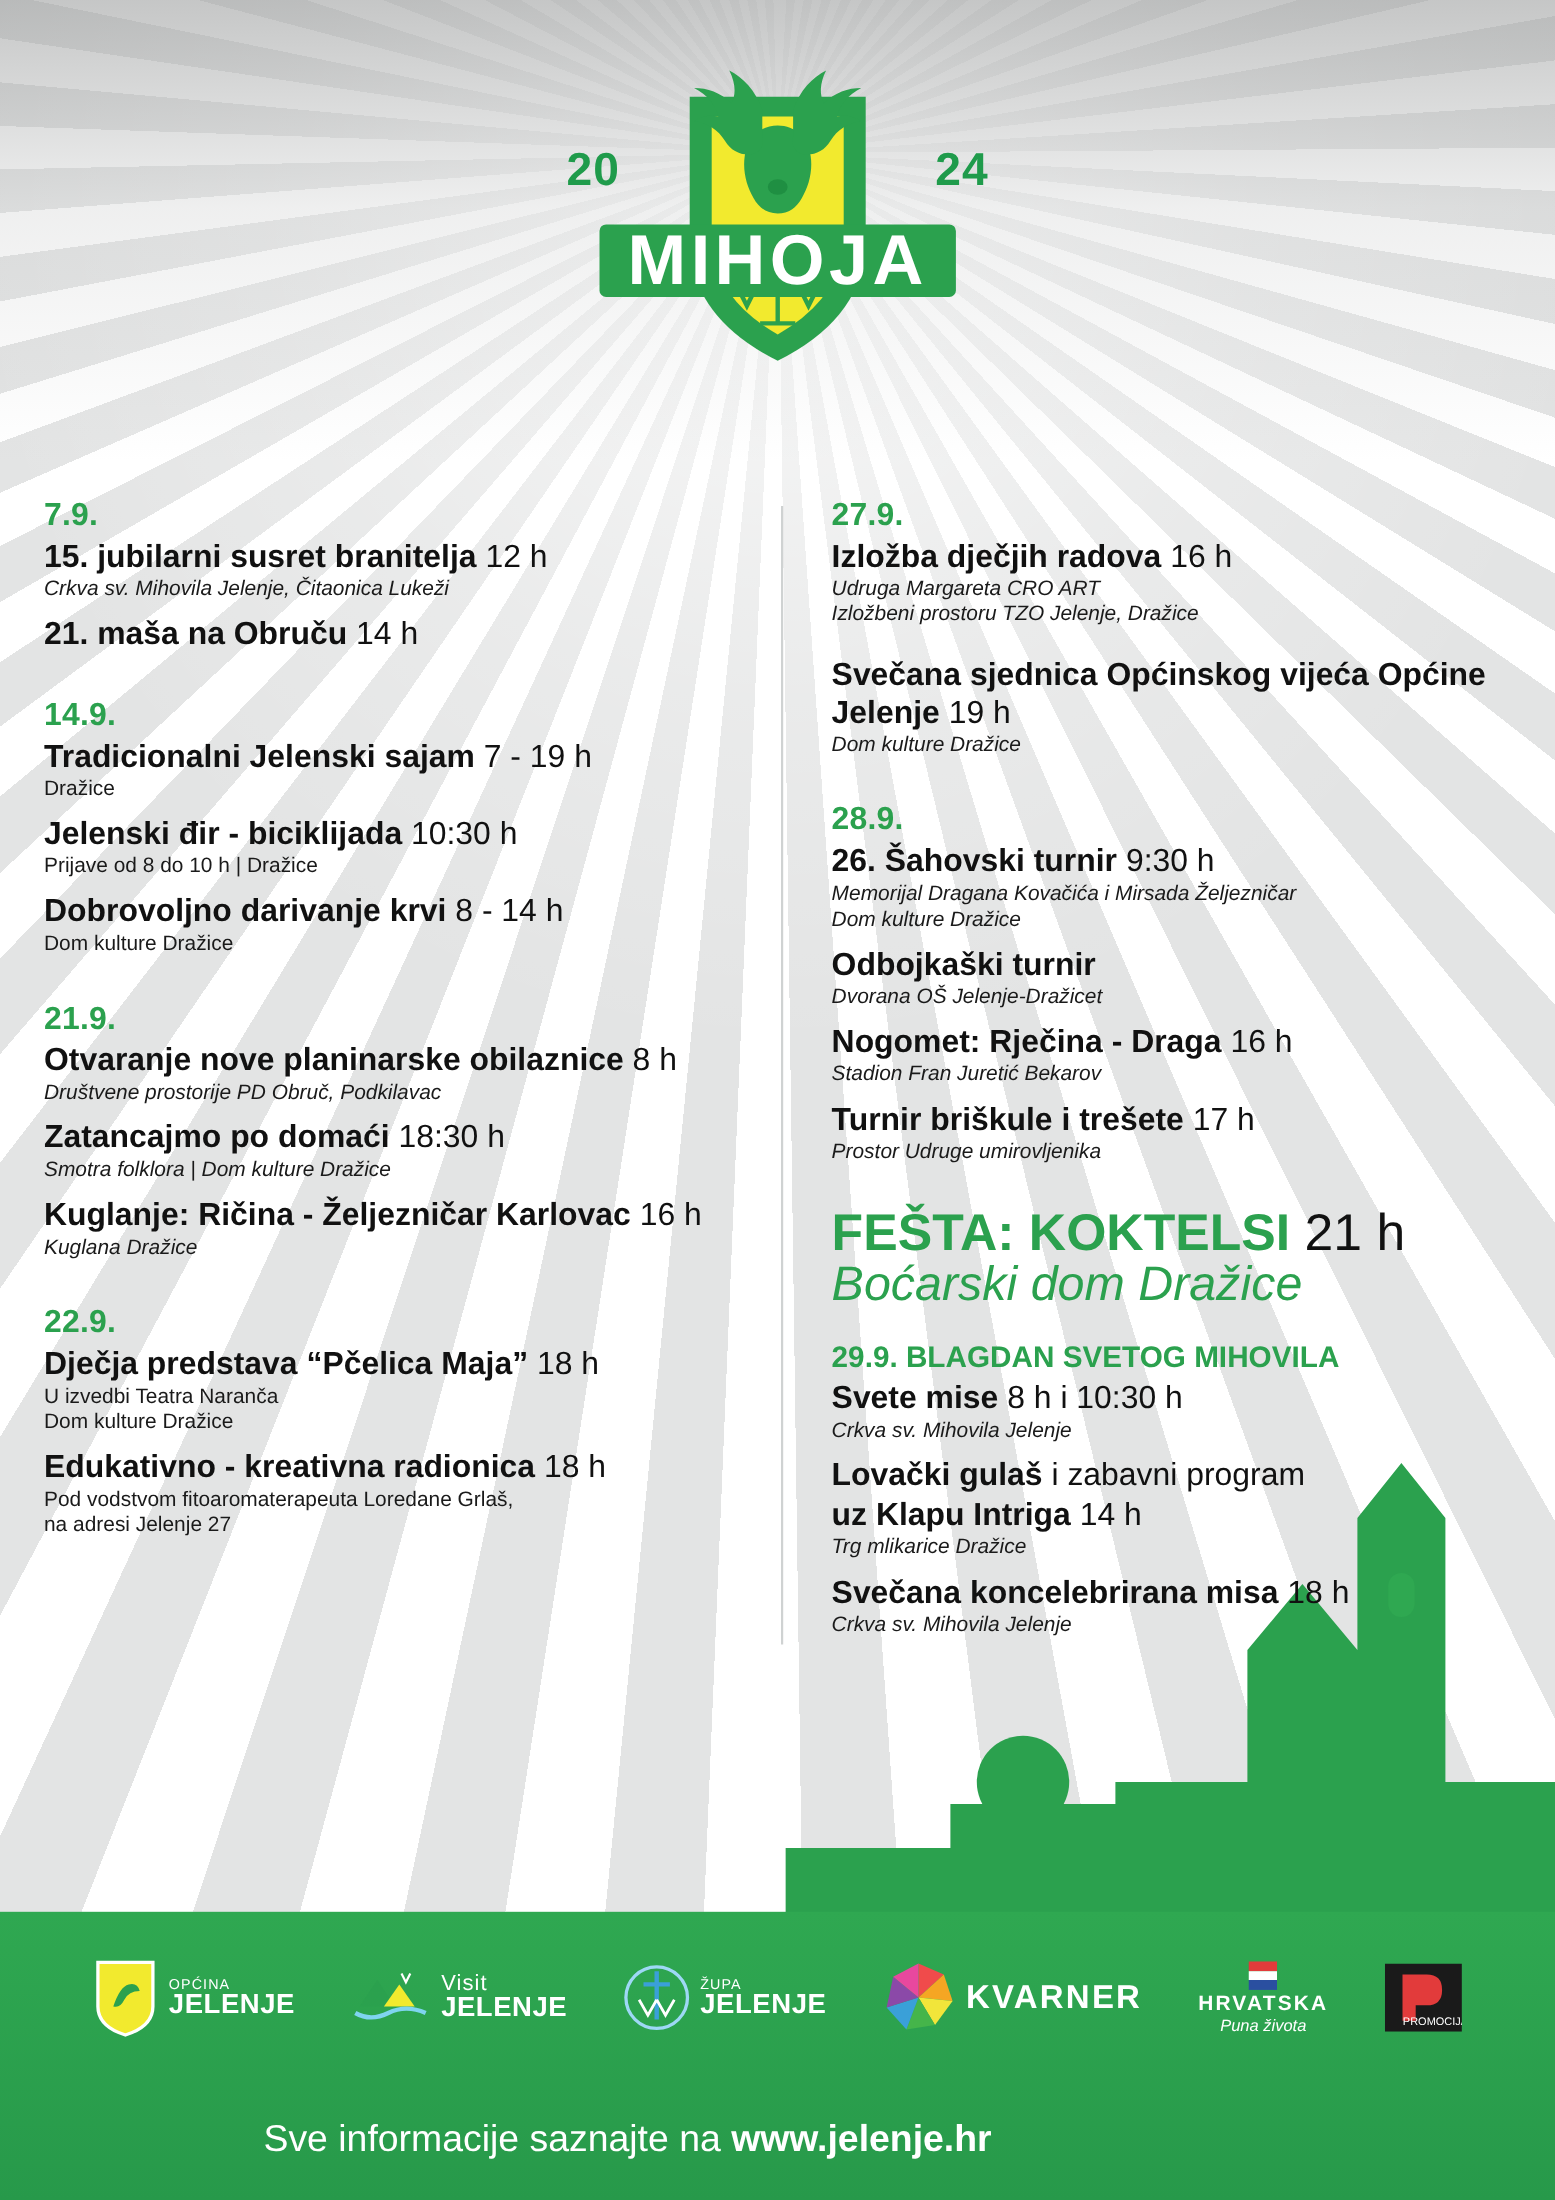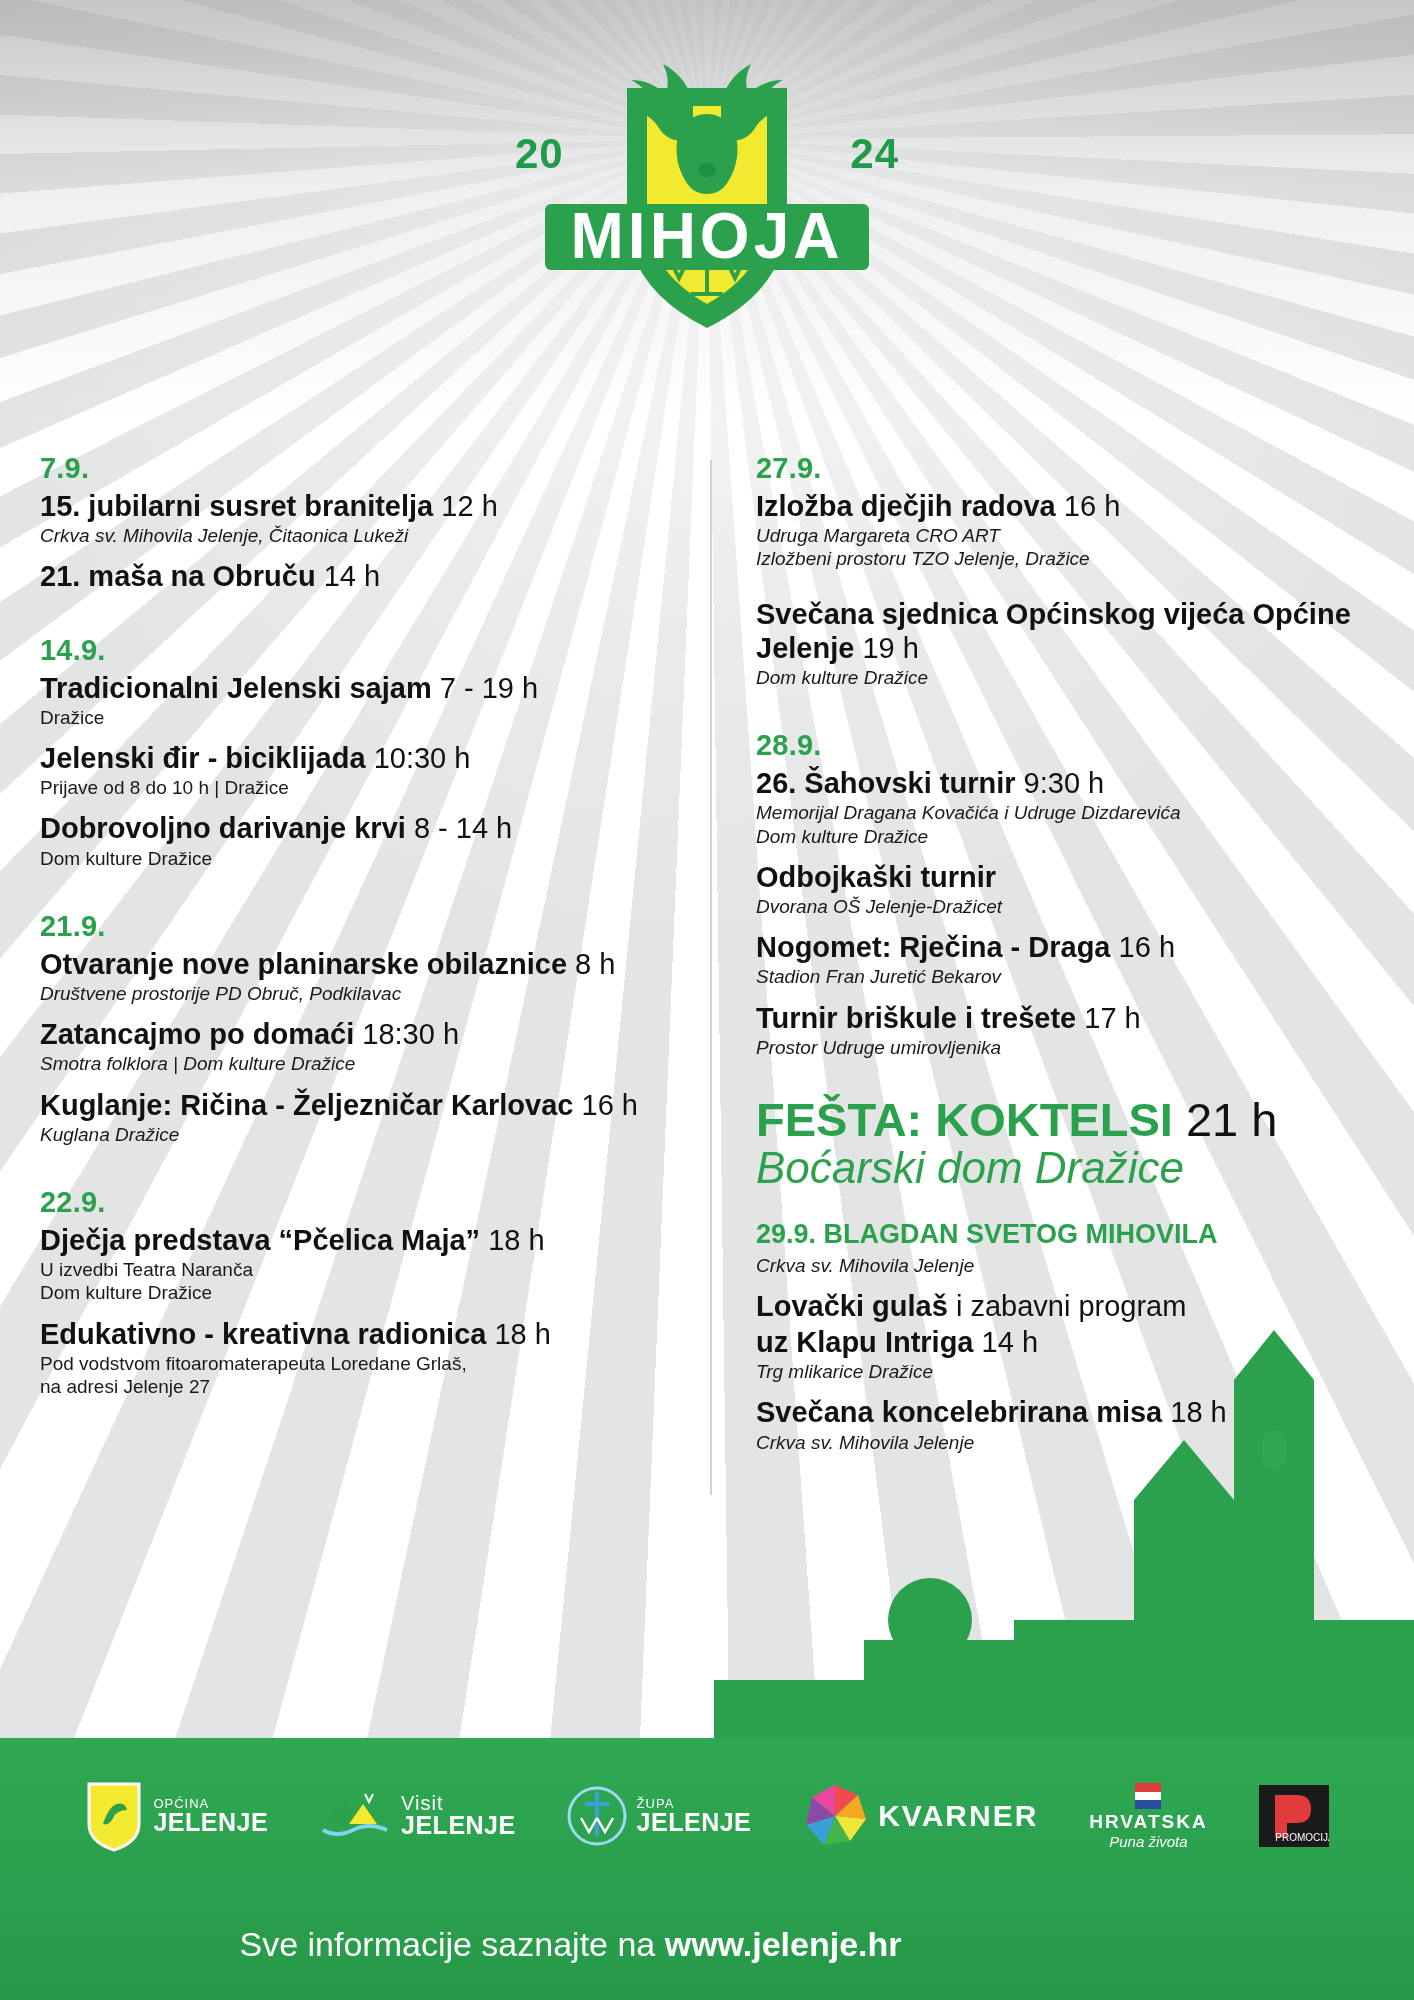--- a/index.html
+++ b/index.html
@@ -393,21 +393,21 @@
         </div>
         <div class="ev-sub">Dom kulture Dražice</div>
       </div>
 
       <div class="date block-sep">28.9.</div>
       <div class="ev">
         <div class="ev-title">
           <span class="b">26. Šahovski turnir</span>
           <span>9:30 h</span>
         </div>
-        <div class="ev-sub" style="white-space:pre-line">Memorijal Dragana Kovačića i Udruge Dizdarevića
+        <div class="ev-sub" style="white-space:pre-line">Memorijal Dragana Kovačića i Mirsada Željezničar
 Dom kulture Dražice</div>
       </div>
       <div class="ev">
         <div class="ev-title">
           <span class="b">Odbojkaški turnir</span>
           <span></span>
         </div>
         <div class="ev-sub">Dvorana OŠ Jelenje-Dražicet</div>
       </div>
       <div class="ev">
@@ -428,20 +428,24 @@
       <div class="festa">
         <div class="festa-line1">
           <span>FEŠTA: KOKTELSI</span>
           <span class="time">21 h</span>
         </div>
         <div class="festa-line2">Boćarski dom Dražice</div>
       </div>
 
       <div class="bigdate">29.9. BLAGDAN SVETOG MIHOVILA</div>
       <div class="ev">
+        <div class="ev-title">
+          <span class="b">Svete mise</span>
+          <span>8 h i 10:30 h</span>
+        </div>
         <div class="ev-sub">Crkva sv. Mihovila Jelenje</div>
       </div>
       <div class="ev">
         <div class="ev-title">
           <span class="b">Lovački gulaš</span>
           <span>i zabavni program</span>
         </div>
         <div class="ev-title">
           <span class="b">uz Klapu Intriga</span>
           <span>14 h</span>

